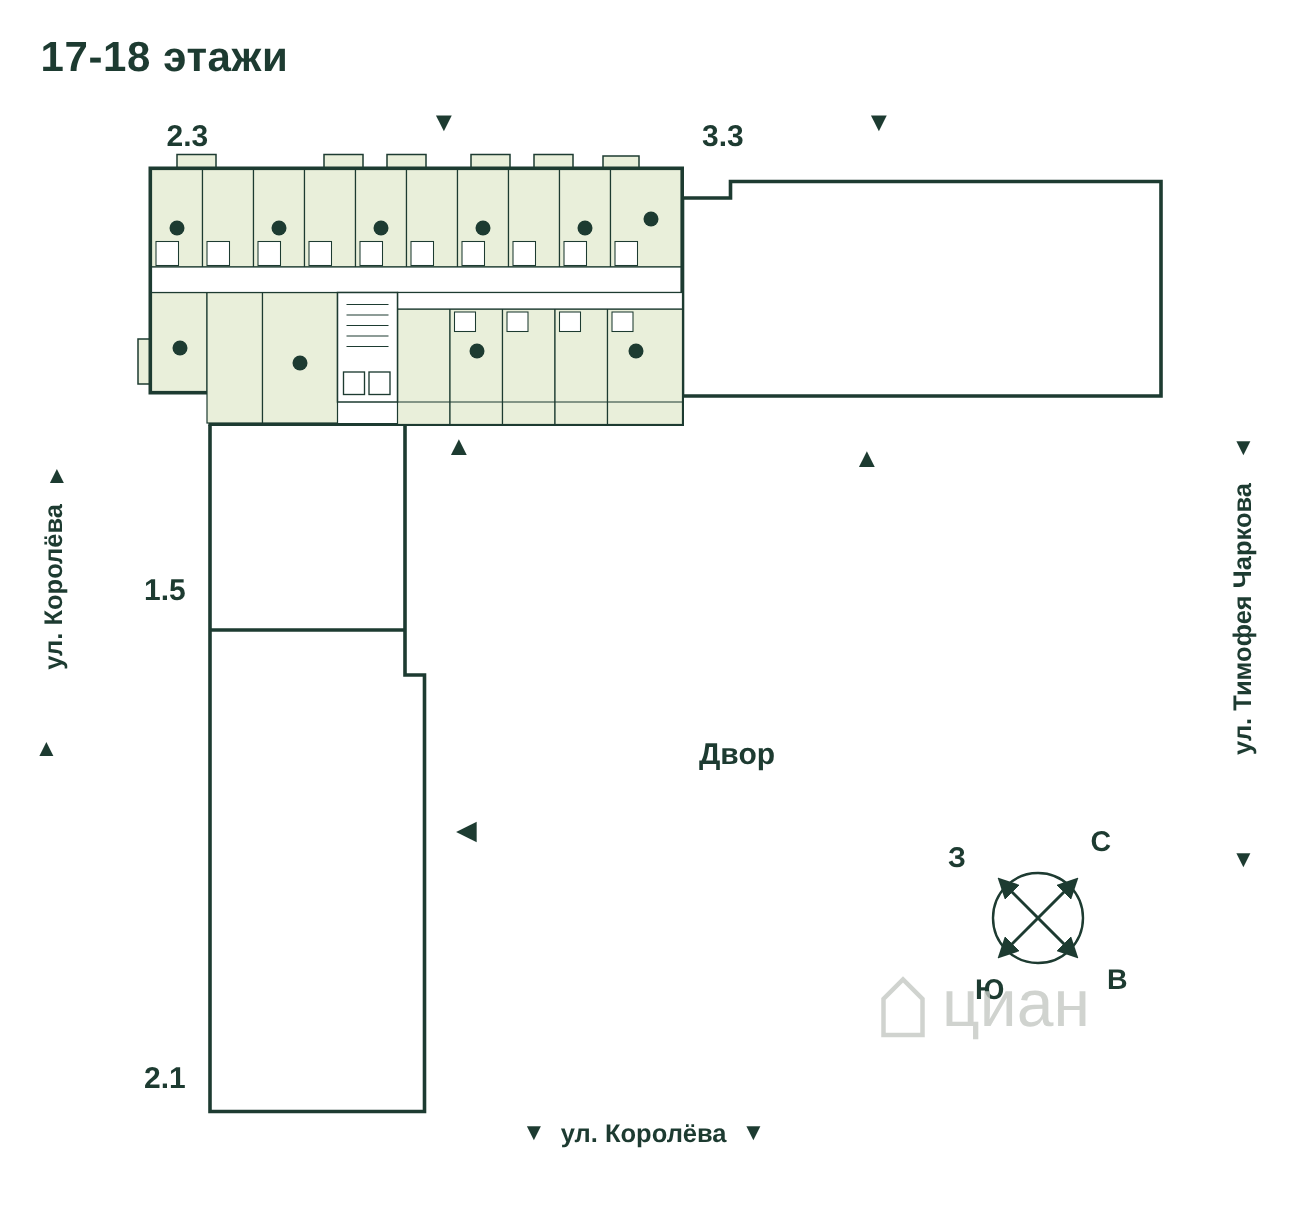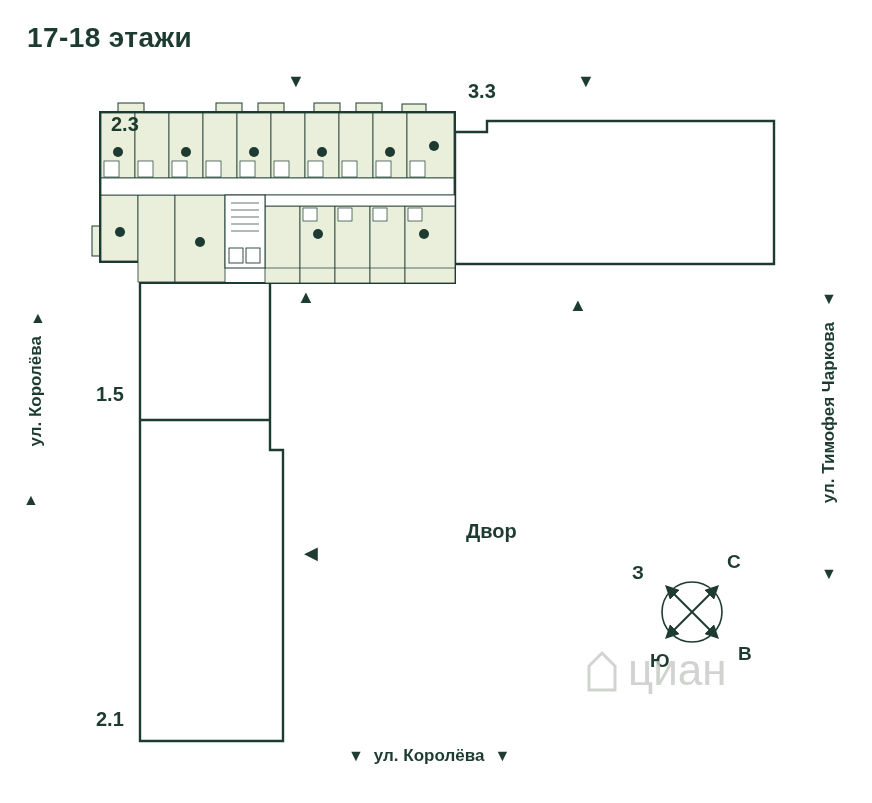--- a/index.html
+++ b/index.html
@@ -8,21 +8,21 @@
     font-family:"Liberation Sans",sans-serif;color:#1d3b31;overflow:hidden;padding-left:12px;
   }
   .abs{position:absolute;}
   svg.plan-layer{position:absolute;left:0;top:0;}
   .title{font-size:28px;font-weight:bold;letter-spacing:.4px;}
   .sec-label{font-size:20px;font-weight:bold;}
   .street-label{font-size:17px;font-weight:bold;white-space:nowrap;}
   .vert{writing-mode:vertical-rl;transform:rotate(180deg);}
   .arrow-glyph{font-size:18px;line-height:1;color:#1d3b31;}
   .arrow-small{font-size:16px;line-height:1;color:#1d3b31;}
-  .dvor-label{font-size:20px;font-weight:bold;margin-top:28px;}
+  .dvor-label{font-size:20px;font-weight:bold;}
   .compass-label{font-size:19px;font-weight:bold;}
   .bottom-street{display:flex;align-items:center;gap:10px;}
   .watermark{display:flex;align-items:flex-end;gap:8px;opacity:.8;pointer-events:none;}
   .watermark-text{font-size:44px;color:#c5c9c4;font-weight:500;line-height:1;}
 </style>
 </head>
 <body>
 
 <div class="canvas">
 
@@ -138,21 +138,21 @@
         <line x1="692" y1="612" x2="716" y2="588" marker-end="url(#ah)"></line>
         <line x1="692" y1="612" x2="668" y2="636" marker-end="url(#ah)"></line>
         <line x1="692" y1="612" x2="668" y2="588" marker-end="url(#ah)"></line>
         <line x1="692" y1="612" x2="716" y2="636" marker-end="url(#ah)"></line>
       </g>
     </g>
   </svg>
 
   <div class="abs title" style="left:27px;top:22px;">17-18 этажи</div>
 
-  <div class="abs sec-label" style="left:111px;top:80px;margin-top:33px;">2.3</div>
+  <div class="abs sec-label" style="left:111px;top:80px;">2.3</div>
   <div class="abs sec-label" style="left:468px;top:80px;">3.3</div>
   <div class="abs sec-label" style="left:96px;top:383px;">1.5</div>
   <div class="abs sec-label" style="left:96px;top:708px;">2.1</div>
 
   <div class="abs dvor-label" style="left:466px;top:492px;">Двор</div>
 
   <span class="abs arrow-glyph" style="left:287px;top:72px;">▼</span>
   <span class="abs arrow-glyph" style="left:577px;top:72px;">▼</span>
   <span class="abs arrow-glyph" style="left:297px;top:288px;">▲</span>
   <span class="abs arrow-glyph" style="left:569px;top:296px;">▲</span>

